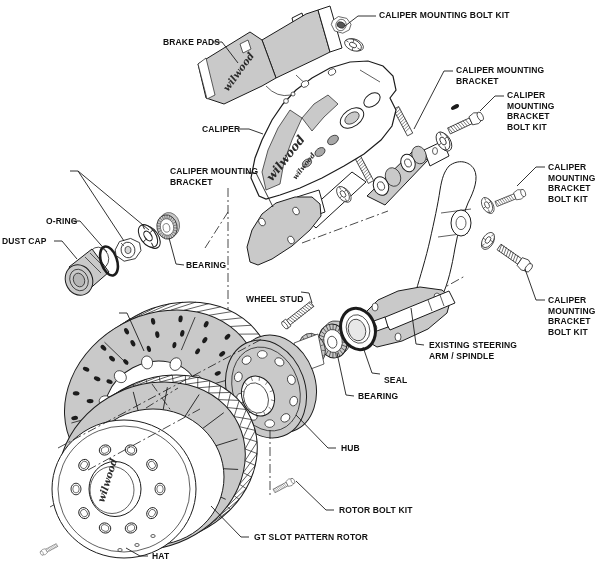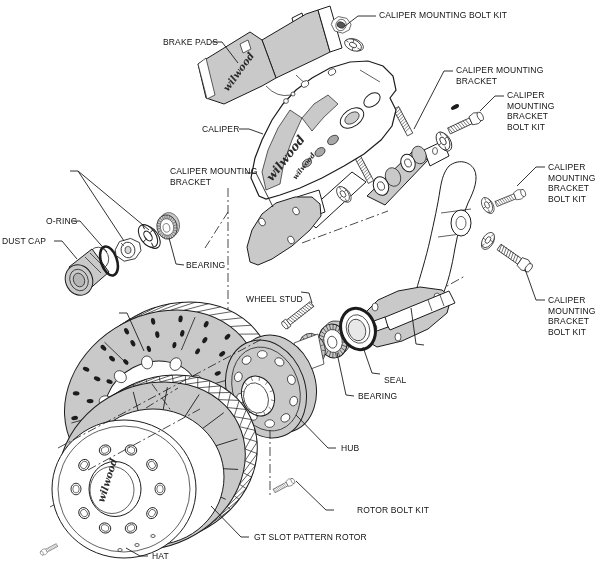--- a/index.html
+++ b/index.html
@@ -1,20 +1,20 @@
 <!DOCTYPE html>
 <html><head>
 <meta charset="utf-8">
 <style>
   html,body{margin:0;padding:0;background:#fff;}
   .stage{position:relative;width:600px;height:576px;background:#fff;overflow:hidden;
          font-family:"Liberation Sans", sans-serif;}
   .stage svg{position:absolute;left:0;top:0;}
   .lbl{position:absolute;font-size:8.5px;line-height:10.6px;letter-spacing:.15px;
-       color:#111;white-space:pre-line;font-weight:400;}
+       color:#111;white-space:pre-line;font-weight:700;}
   .brand{font-family:"DejaVu Serif", serif;font-style:italic;font-weight:bold;fill:#2a2a2a;}
   .f-gray{fill:#c9c9c9}.f-white{fill:#fff}.f-mid{fill:#a8a8a8}.f-dark{fill:#1c1c1c}
   .cl{stroke:#1c1c1c;stroke-width:.8;stroke-dasharray:9 3 2 3;fill:none;}
   .ldr{stroke:#1c1c1c;stroke-width:.9;fill:none;}
   .s{stroke:#1c1c1c;stroke-width:1;}
   .s7{stroke:#1c1c1c;stroke-width:.7;}
   .s6{stroke:#1c1c1c;stroke-width:.6;}
 </style>
 </head>
 <body>
@@ -606,19 +606,21 @@
   <div class="lbl" style="left:186px;top:260px">BEARING</div>
   <div class="lbl" style="left:548px;top:162px">CALIPER
 MOUNTING
 BRACKET
 BOLT KIT</div>
   <div class="lbl" style="left:246px;top:294px">WHEEL STUD</div>
   <div class="lbl" style="left:548px;top:295px">CALIPER
 MOUNTING
 BRACKET
 BOLT KIT</div>
+  <div class="lbl" style="left:429px;top:340px">EXISTING STEERING
+ARM / SPINDLE</div>
   <div class="lbl" style="left:384px;top:375px">SEAL</div>
   <div class="lbl" style="left:358px;top:391px">BEARING</div>
   <div class="lbl" style="left:341px;top:443px">HUB</div>
-  <div class="lbl" style="left:357px;top:505px">ROTOR BOLT KIT</div>
+  <div class="lbl" style="left:339px;top:505px">ROTOR BOLT KIT</div>
   <div class="lbl" style="left:254px;top:532px">GT SLOT PATTERN ROTOR</div>
   <div class="lbl" style="left:152px;top:551px">HAT</div>
 </div>
 
 </body></html>

